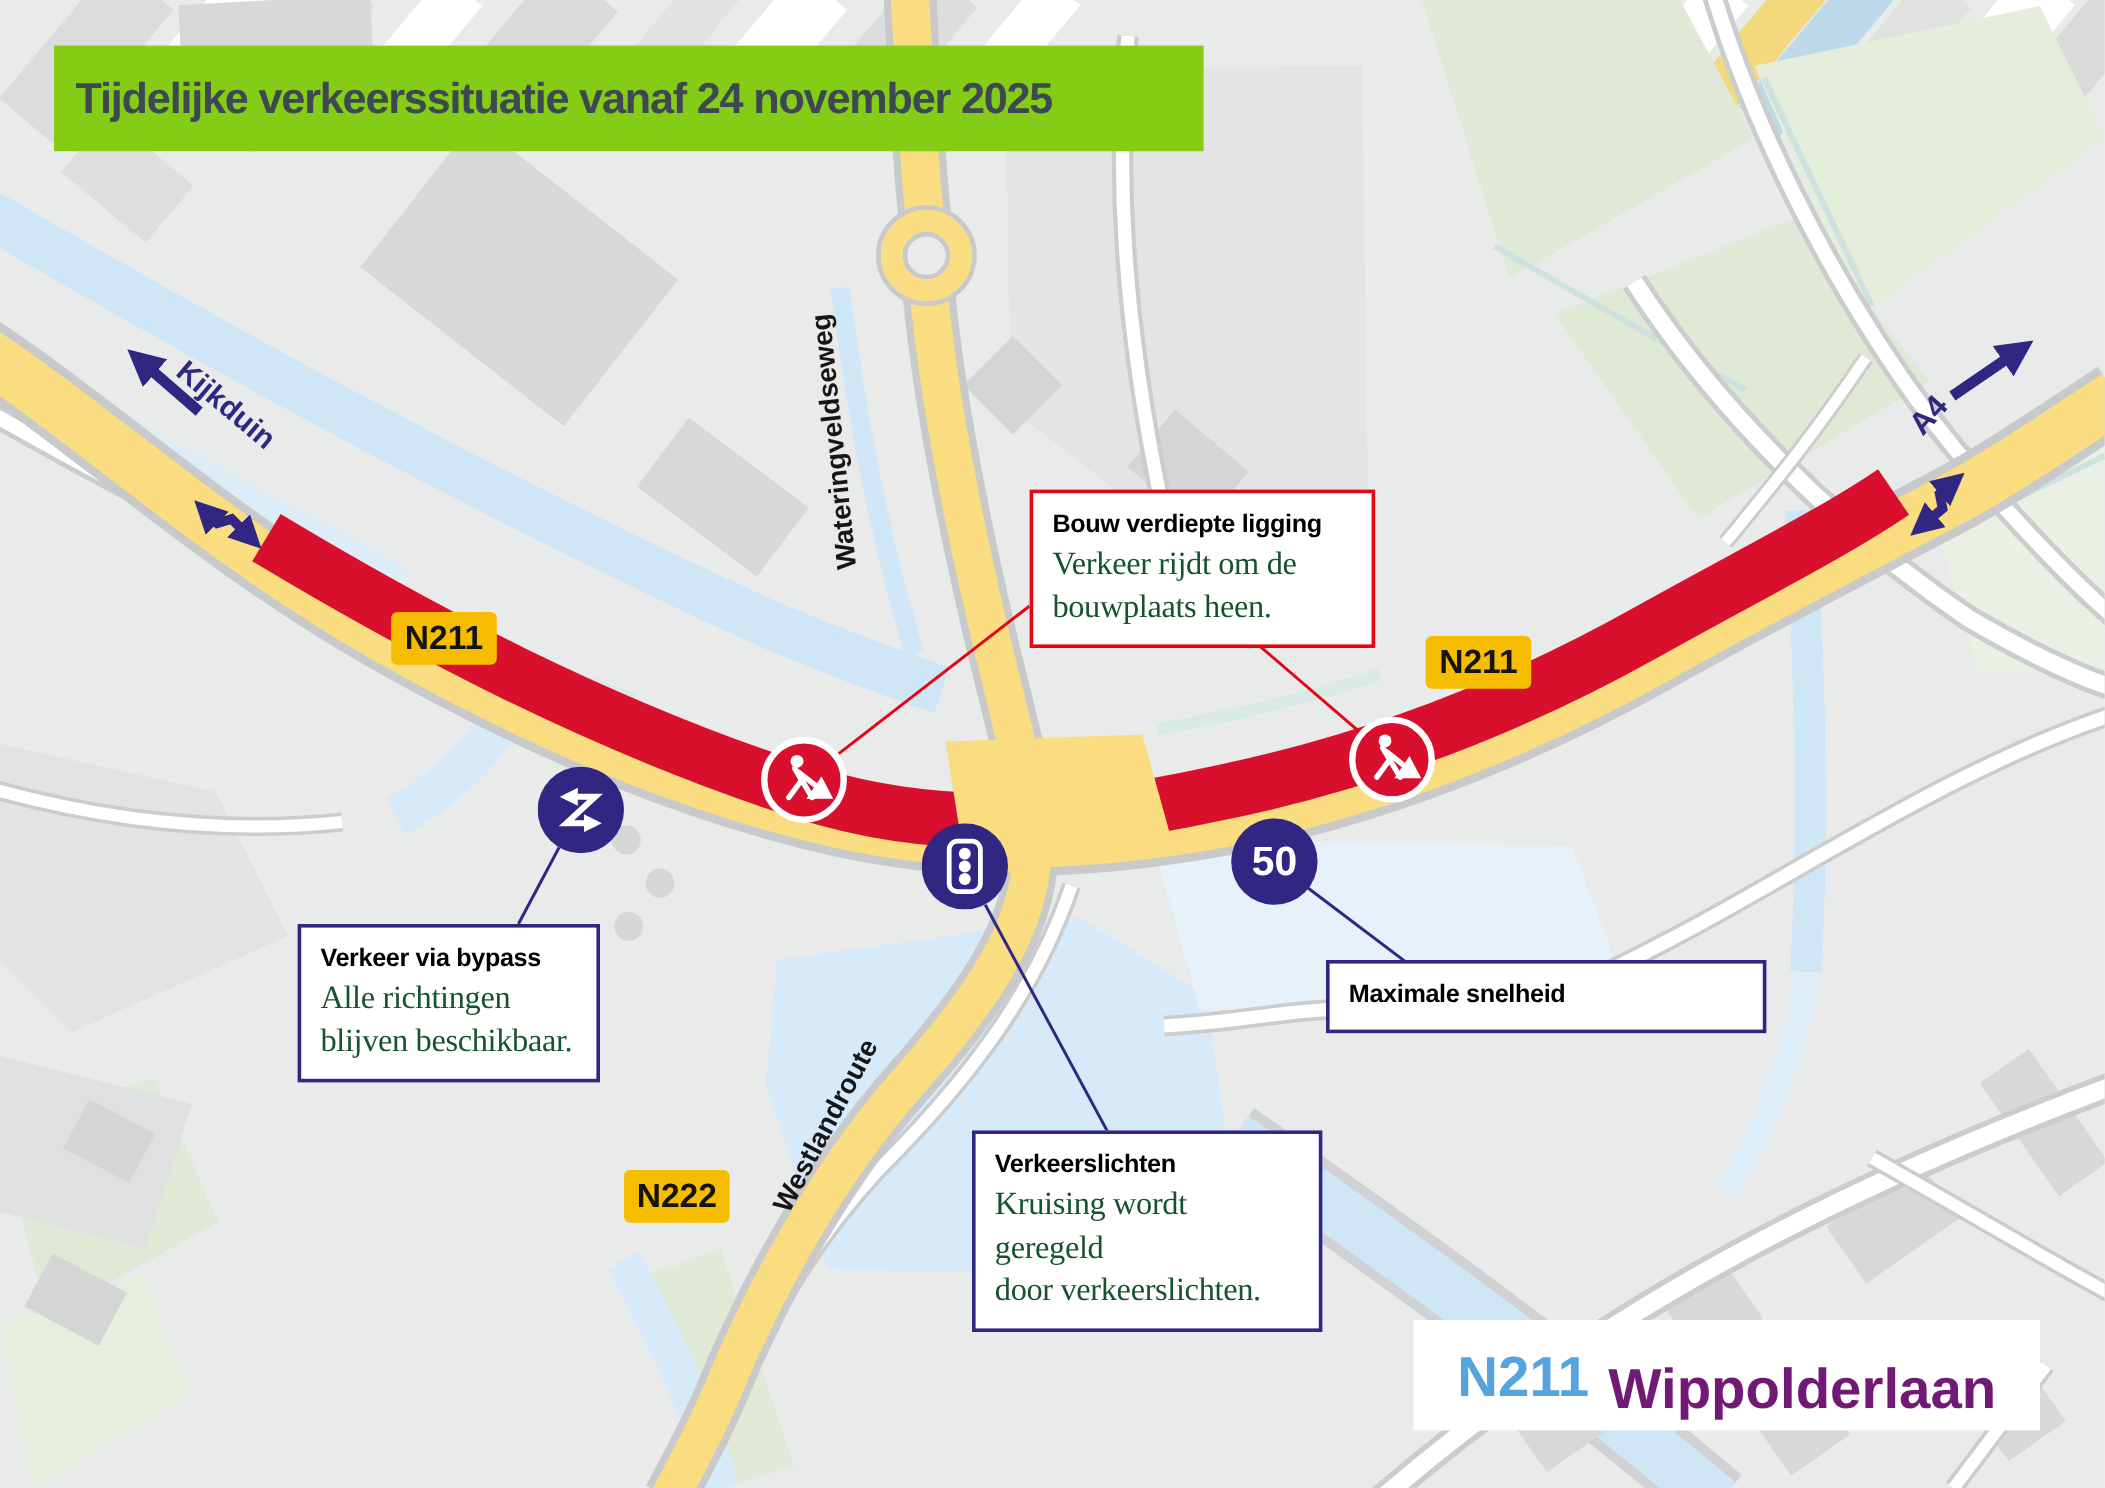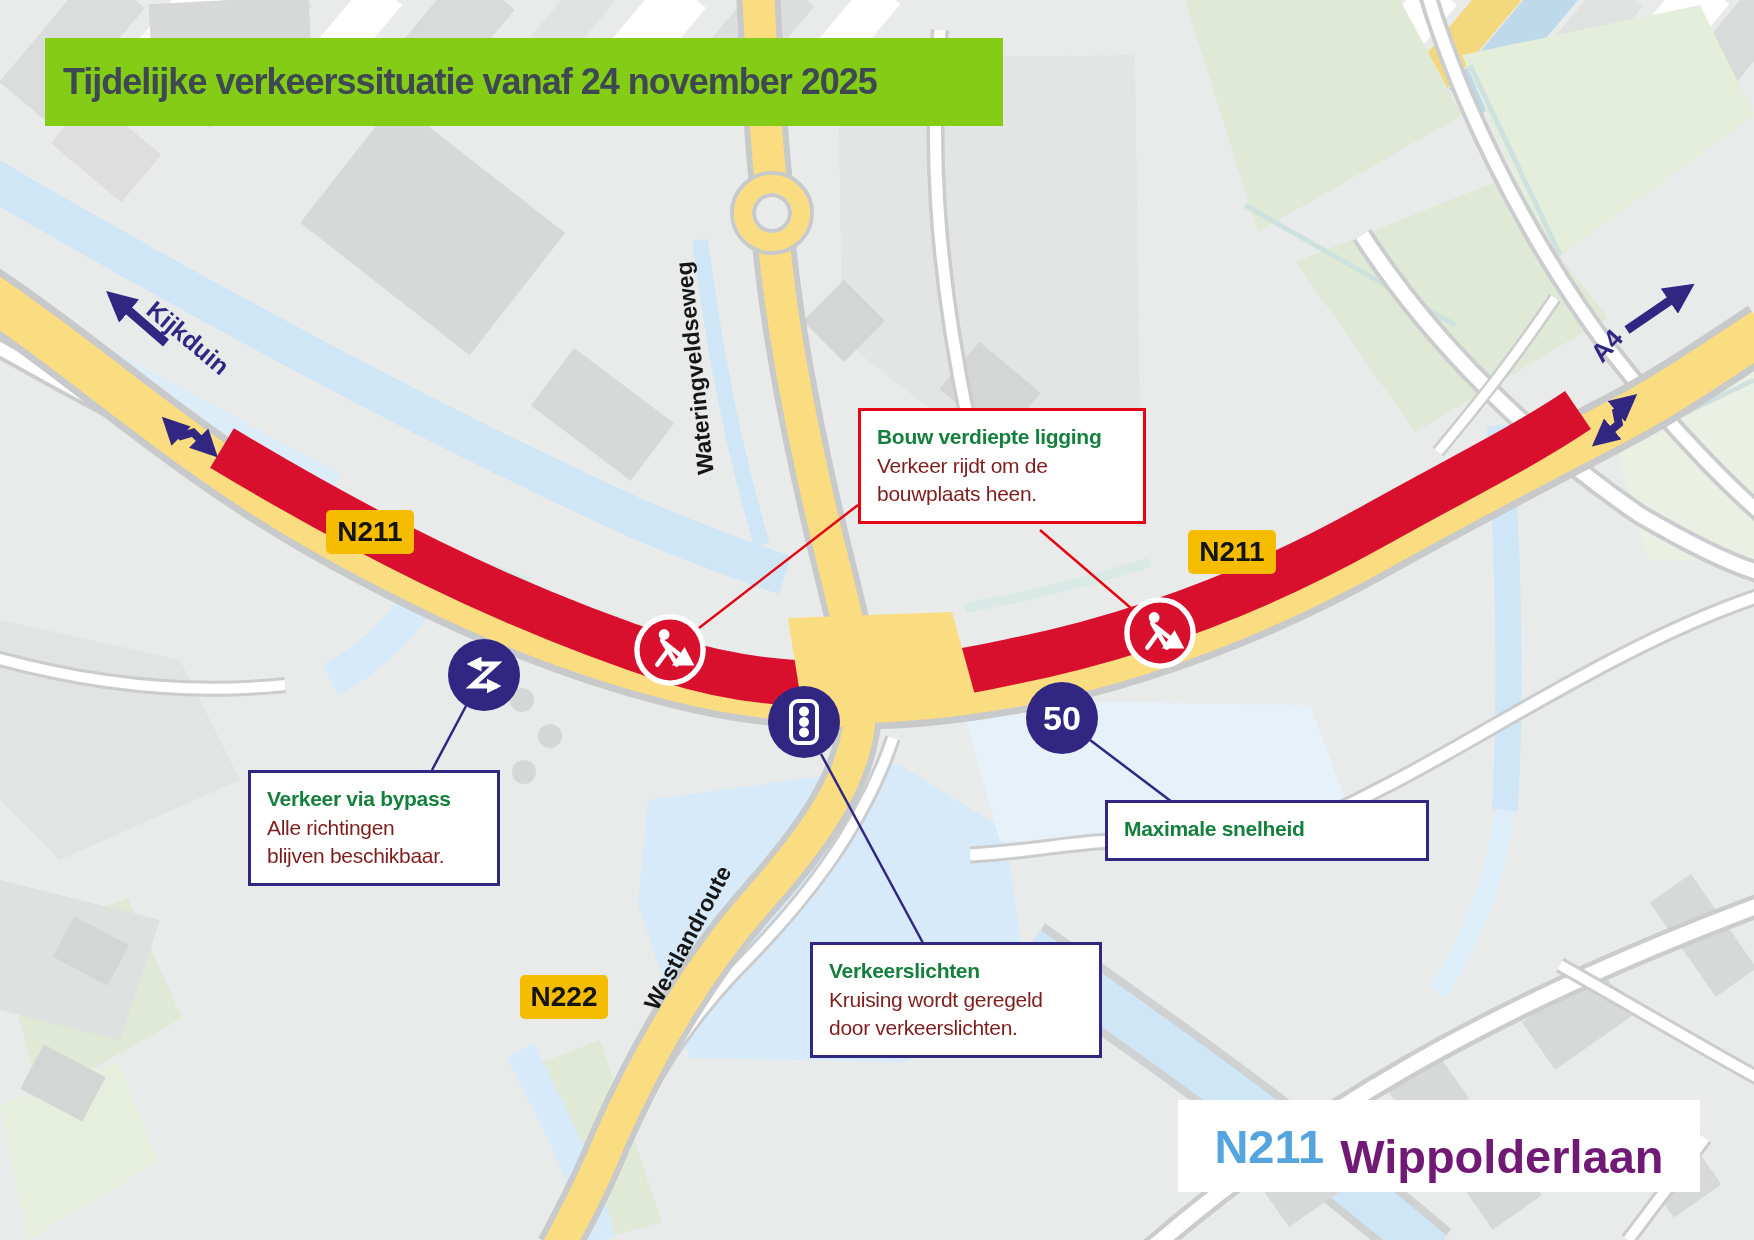--- a/index.html
+++ b/index.html
@@ -14,22 +14,22 @@
     display:flex;align-items:center;padding:0 18px;box-sizing:border-box;
   }
   .title-box h1{
     margin:0;font-size:36px;font-weight:700;color:#3d4852;letter-spacing:-1px;white-space:nowrap;
   }
   .callout{
     background:#ffffff;box-sizing:border-box;padding:14px 16px;
     border:3px solid #312783;
   }
   .callout.red{border-color:#e30613;}
-  .callout .c-title{font-weight:700;color:#15803d;font-size:21px;letter-spacing:-0.3px;margin-bottom:3px;}
-  .callout .c-body{color:#7f1d1d;font-size:21px;letter-spacing:-0.3px;line-height:1.32;white-space:pre-line;}
+  .callout .c-title{font-weight:700;color:#000000;font-size:21px;letter-spacing:-0.3px;margin-bottom:3px;}
+  .callout .c-body{color:#14532d;font-size:27px;letter-spacing:-0.3px;line-height:1.32;white-space:pre-line;font-family:Liberation Serif, serif;}
   .n-badge{
     width:88px;height:44px;background:#f6bd00;color:#141414;border-radius:5px;
     display:flex;align-items:center;justify-content:center;
     font-size:28px;font-weight:700;
   }
   .street-label{
     color:#161616;font-size:23px;font-weight:700;white-space:nowrap;
     transform-origin:center center;
   }
   .dir-label{
@@ -264,21 +264,21 @@
   <div class="abs callout" style="left:248px;top:770px;width:252px;">
     <div class="c-title">Verkeer via bypass</div>
     <div class="c-body">Alle richtingen
 blijven beschikbaar.</div>
   </div>
   <div class="abs callout" style="left:810px;top:942px;width:292px;">
     <div class="c-title">Verkeerslichten</div>
     <div class="c-body">Kruising wordt geregeld
 door verkeerslichten.</div>
   </div>
-  <div class="abs callout" style="left:1105px;top:800px;width:324px;">
+  <div class="abs callout" style="left:1105px;top:800px;width:367px;">
     <div class="c-title">Maximale snelheid</div>
   </div>
 
   <div class="abs title-box">
     <h1>Tijdelijke verkeerssituatie vanaf 24 november 2025</h1>
   </div>
 
   <div class="abs footer-box">
     <span class="f-road">N211</span>
     <span class="f-name">Wippolderlaan</span>

